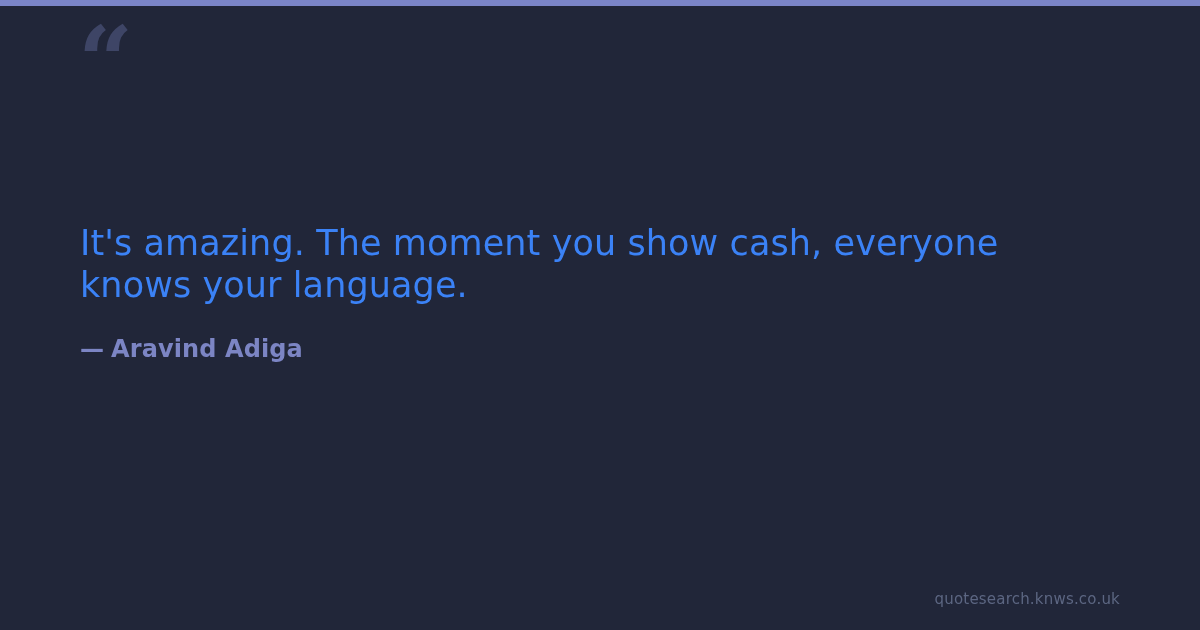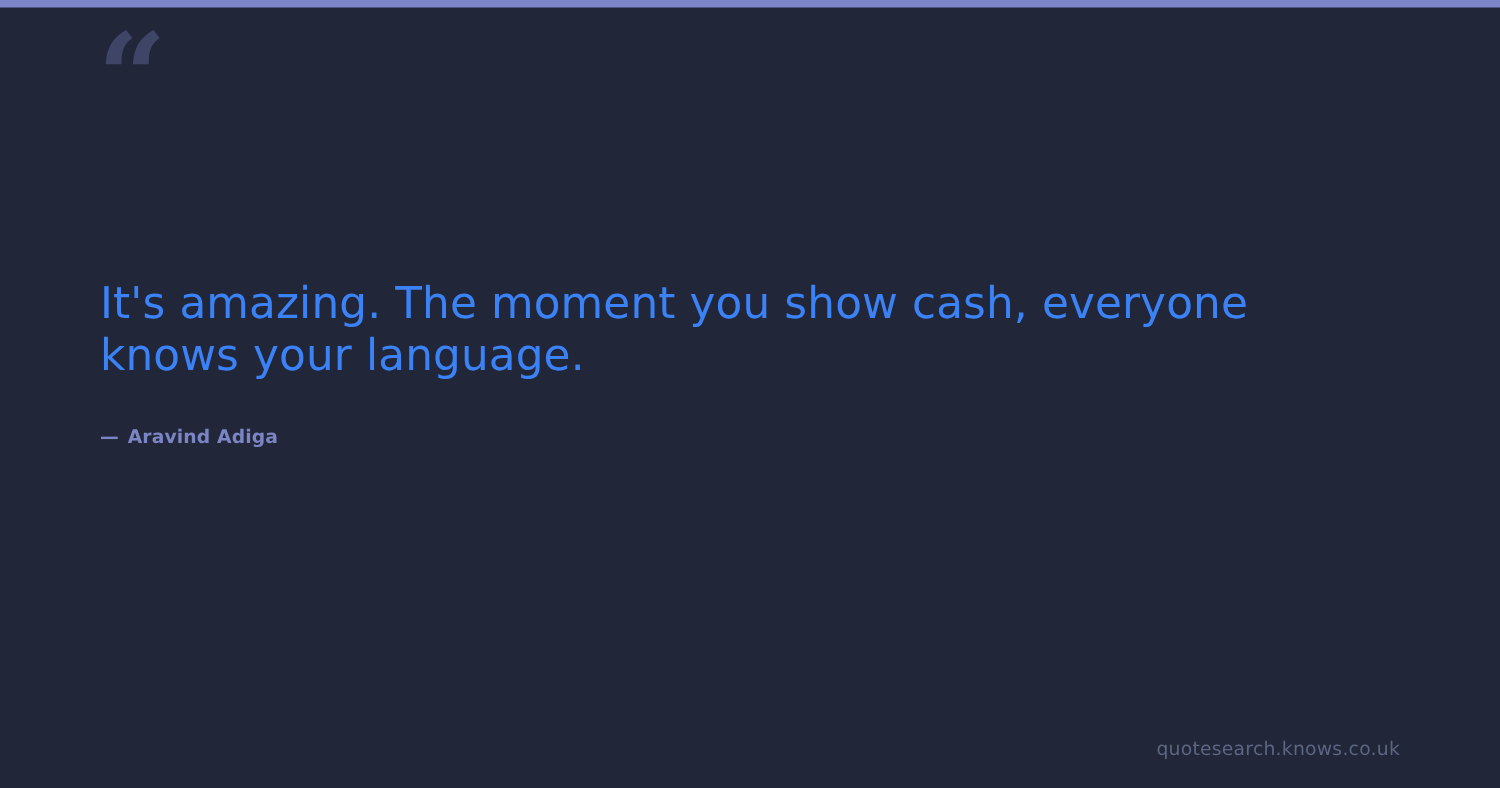--- a/index.html
+++ b/index.html
@@ -61,21 +61,21 @@
     font-weight: 400;
     line-height: 42px;
     letter-spacing: 0.1px;
     white-space: pre-wrap;
   }
 
   .quote-author {
     margin: 0;
     padding-top: 30px;
     color: #7c85c4;
-    font-size: 15px;
+    font-size: 24px;
     font-weight: 700;
     line-height: 26px;
     letter-spacing: 0.1px;
   }
 
   .quote-author .dash {
     display: inline-block;
     padding-right: 7px;
   }
 
@@ -101,15 +101,15 @@
   <div class="quote-mark">“</div>
 
   <div class="content">
     <p class="quote-text">It's amazing. The moment you show cash, everyone knows your language.</p>
 
     <p class="quote-author">
       <span class="dash">—</span><span>Aravind Adiga</span>
     </p>
   </div>
 
-  <div class="watermark">quotesearch.knows.co.uk</div>
+  <div class="watermark">quotesearch.knws.co.uk</div>
 
 </div>
 
 </body></html>

